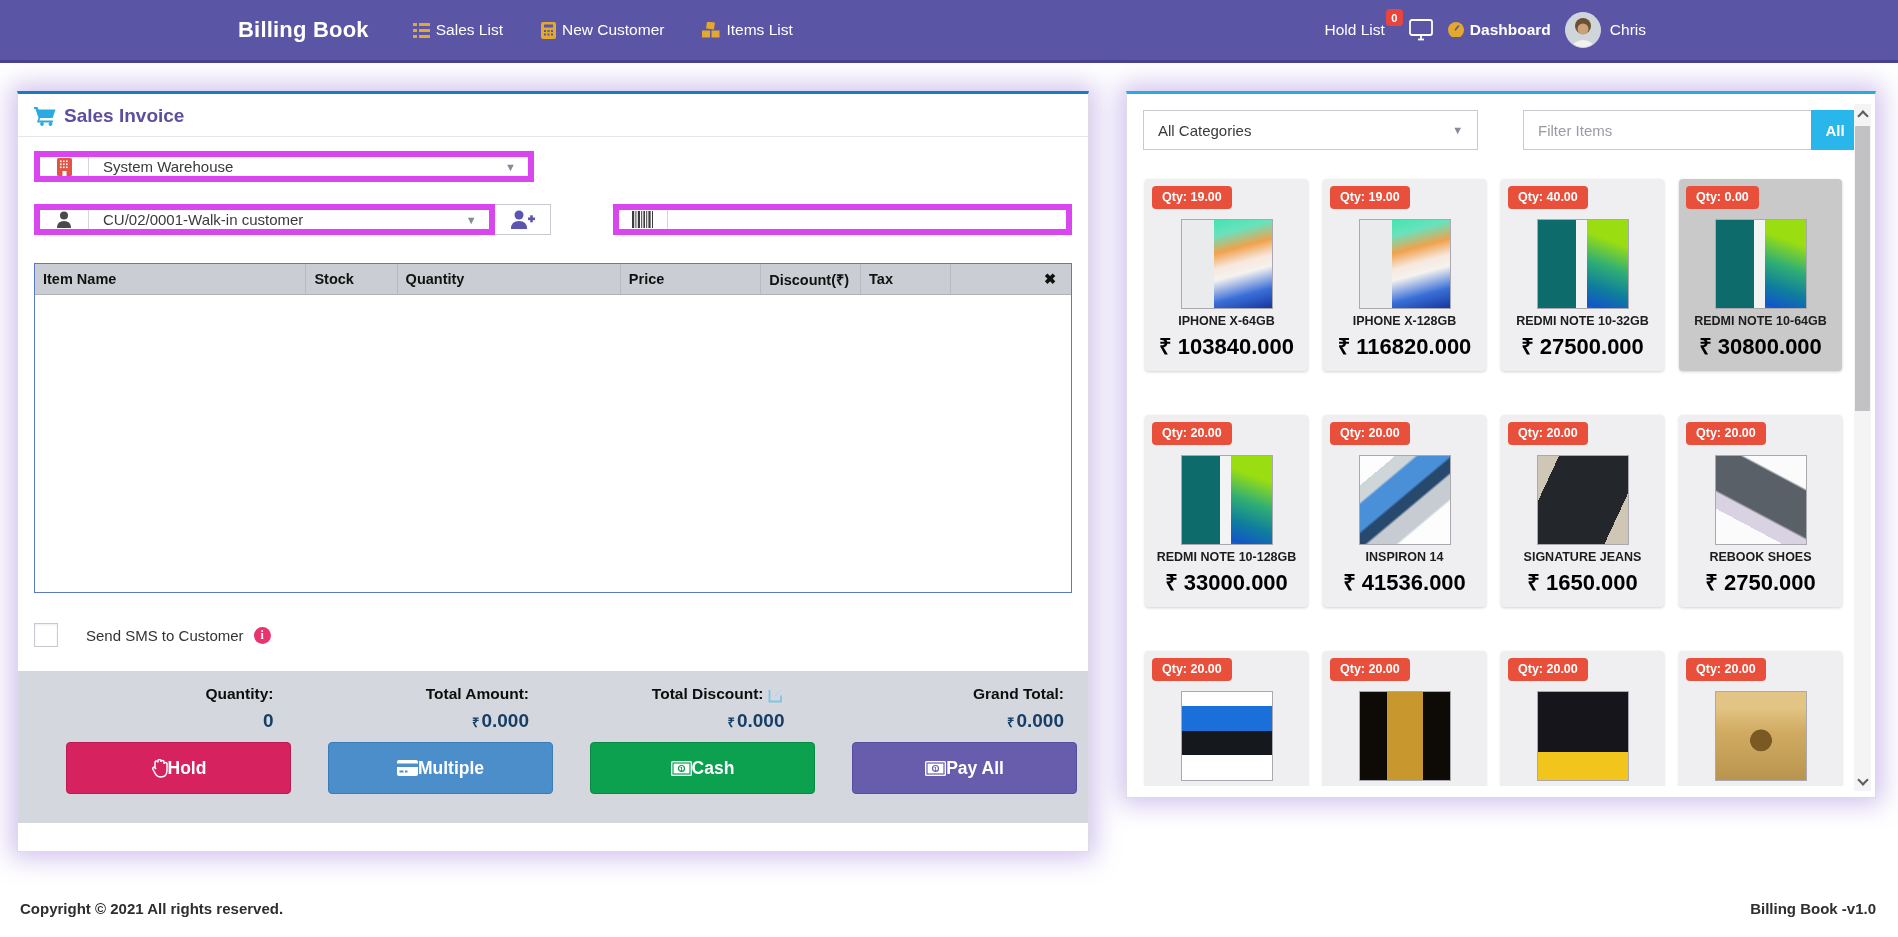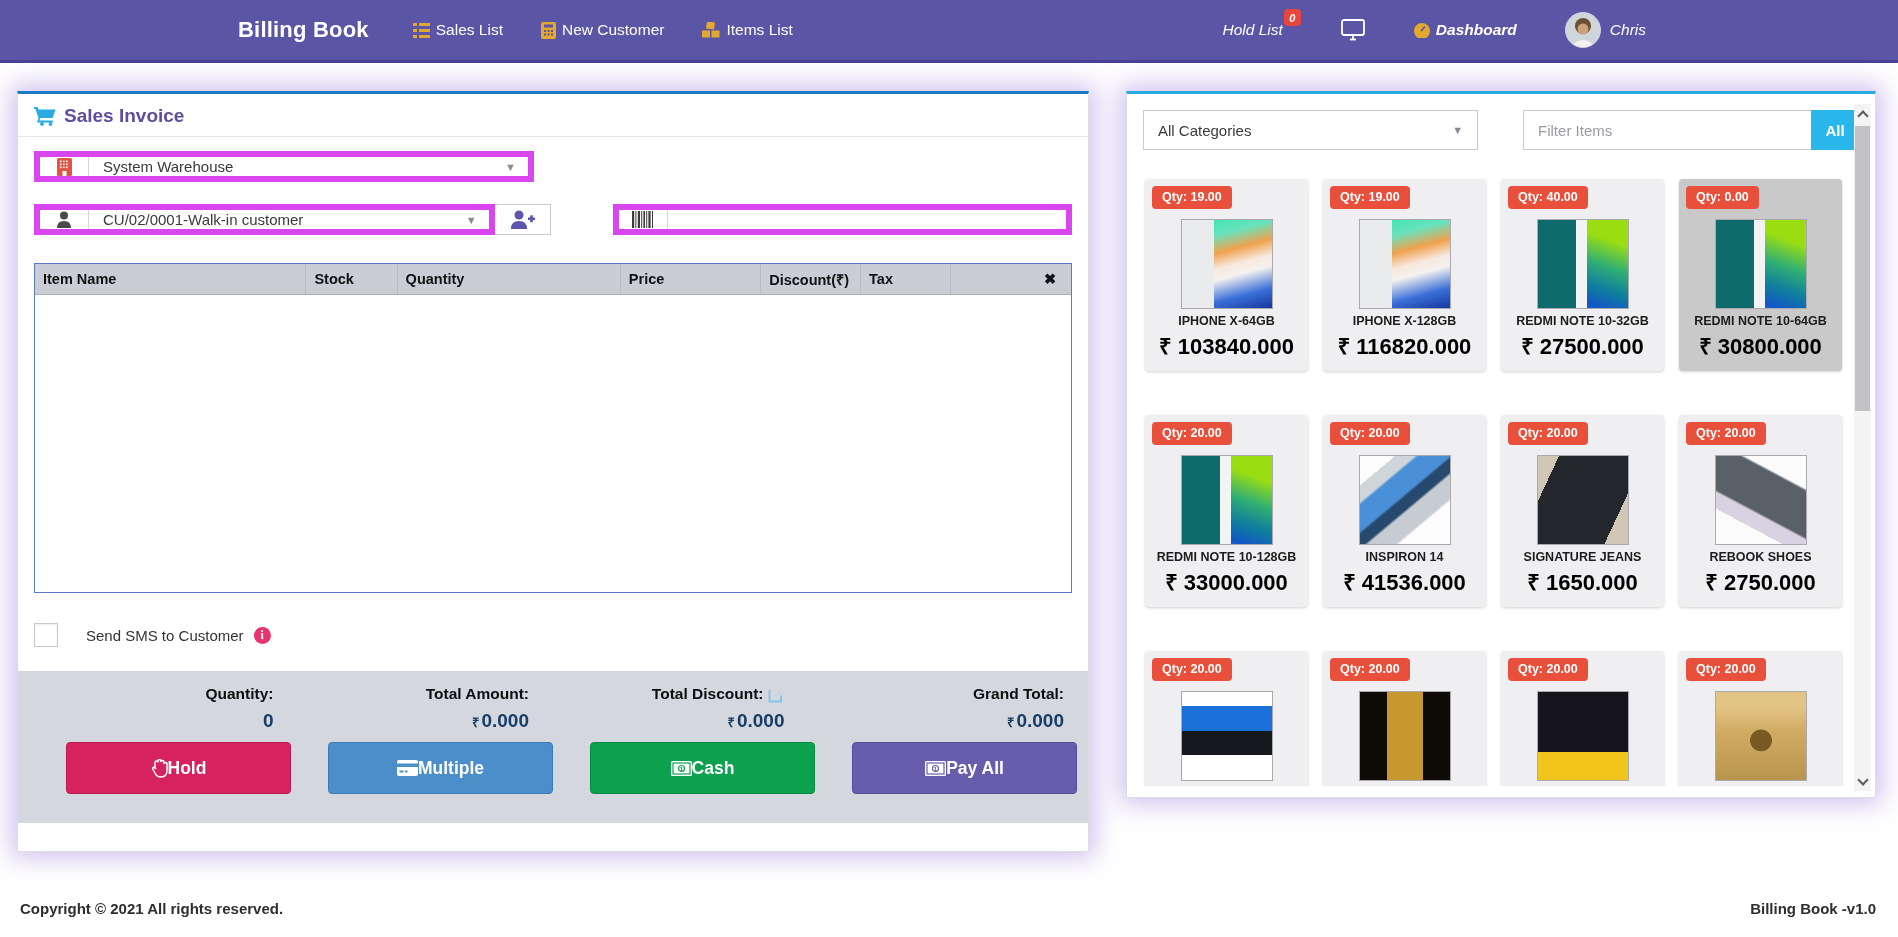--- a/index.html
+++ b/index.html
@@ -5,26 +5,26 @@
   * { margin:0; padding:0; box-sizing:border-box; }
   html,body { width:1898px; height:937px; overflow:hidden; background:#ffffff;
               font-family:"Liberation Sans", sans-serif; }
 
   
   .navbar { height:63px; background:#5a55a5; border-bottom:3px solid #474191;
             display:flex; align-items:center; padding:0 252px 0 238px; color:#fff; }
   .brand { font-size:22px; font-weight:bold; letter-spacing:.2px; margin-right:44px; }
   .nav-links { display:flex; align-items:center; gap:38px; }
   .nav-link { display:flex; align-items:center; gap:6px; font-size:15.5px; color:#fff; cursor:pointer; }
-  .nav-right { margin-left:auto; display:flex; align-items:center; gap:48px;font-style:italic; }
+  .nav-right { margin-left:auto; display:flex; align-items:center; gap:14px; }
   .holdlist { position:relative; font-size:15.5px; padding-right:10px; cursor:pointer; }
   .holdlist .badge { position:absolute; top:-12px; right:-8px; background:#e8453c; color:#fff;
                      font-size:11px; font-weight:bold; min-width:17px; height:17px; border-radius:4px;
                      display:flex; align-items:center; justify-content:center; padding:0 4px; }
-  .dash { display:flex; align-items:center; gap:5px; font-weight:bold; font-size:15.5px; cursor:pointer; }
+  .dash { display:flex; gap:5px; font-weight:bold; font-size:15.5px; cursor:pointer; }
   .user-chip { display:flex; align-items:center; gap:9px; font-size:15.5px; cursor:pointer; }
   .avatar { width:36px; height:36px; border-radius:50%; background:#ddd; overflow:hidden; border:1px solid #cfcfe8; }
 
   
   .main { display:flex; align-items:flex-start; padding:28px 0 0 17px; gap:37px; }
   .card { background:#fff; border:1px solid #dcdce4;
           box-shadow:0 0 24px 6px rgba(150,118,214,.45); }
   .invoice-card { width:1072px; height:761px; border-top:3px solid #1a7bc4; }
   .items-card   { width:750px;  height:707px; border-top:3px solid #29abe2; position:relative; }
 

